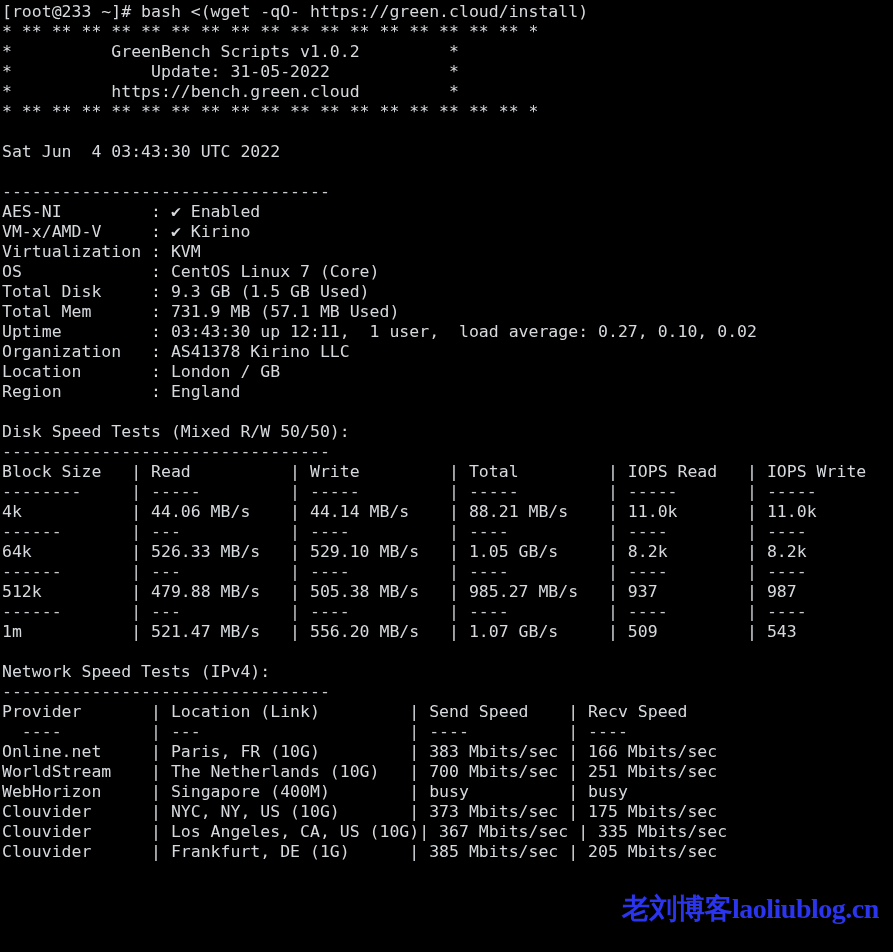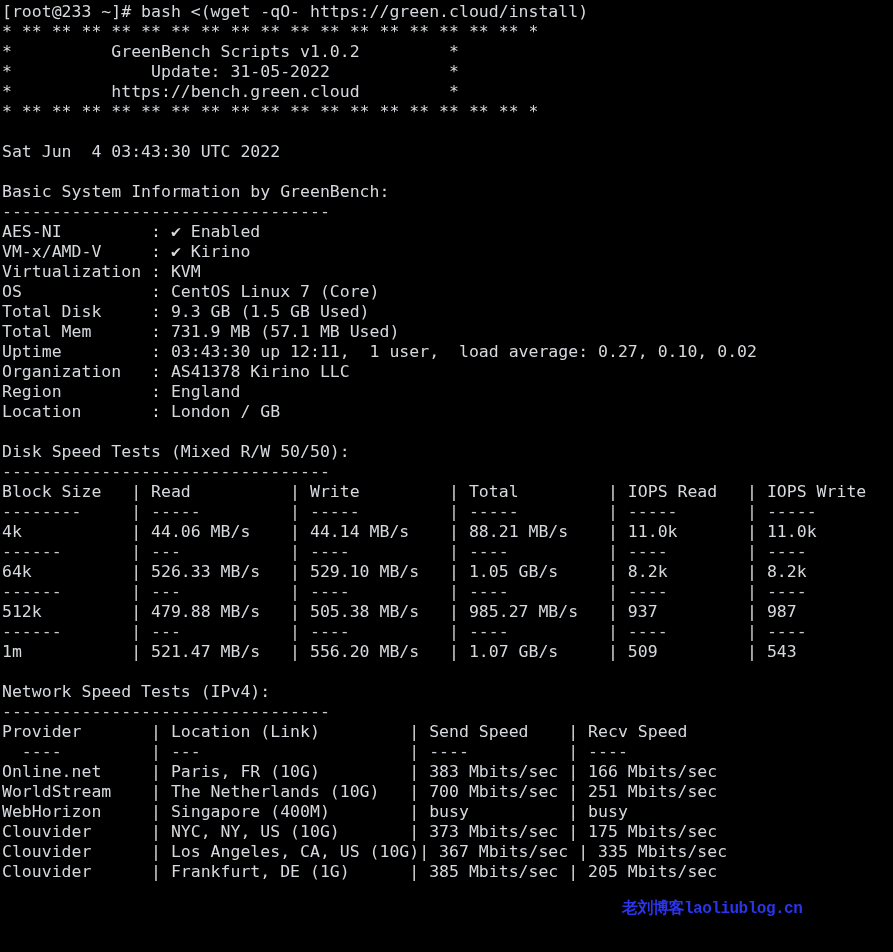--- a/index.html
+++ b/index.html
@@ -37,22 +37,22 @@
     font-family: "DejaVu Sans Mono", "Liberation Mono", monospace;
   }
   .line.blank { color: transparent; }
   .prompt { color: #d6dade; }
   .banner { color: #d6dade; }
   .sep { color: #c8ccd0; }
   .watermark {
     position: absolute;
     left: 622px;
     top: 896px;
-    font-family: Liberation Mono, monospace;
-    font-size: 16px;
+    font-family: Liberation Serif, serif;
+    font-size: 28px;
     line-height: 26px;
     font-weight: bold;
     color: #2b35ee;
     white-space: nowrap;
     letter-spacing: -0.5px;
     pointer-events: none;
   }
   .watermark .wm-cn { color: #2b35ee; }
   .watermark .wm-en { color: #2b35ee; }
 </style>
@@ -63,32 +63,31 @@
   <div id="screen">
       <div class="line prompt">[root@233 ~]# bash &lt;(wget -qO- https://green.cloud/install)</div>
       <div class="line banner">* ** ** ** ** ** ** ** ** ** ** ** ** ** ** ** ** ** *</div>
       <div class="line banner">*          GreenBench Scripts v1.0.2         *</div>
       <div class="line banner">*              Update: 31-05-2022            *</div>
       <div class="line banner">*          https://bench.green.cloud         *</div>
       <div class="line banner">* ** ** ** ** ** ** ** ** ** ** ** ** ** ** ** ** ** *</div>
       <div class="line blank"> </div>
       <div class="line">Sat Jun  4 03:43:30 UTC 2022</div>
       <div class="line blank"> </div>
-      <div class="line">Basic System Information by GreenBench:</div>
       <div class="line sep">---------------------------------</div>
       <div class="line">AES-NI         : ✔ Enabled</div>
       <div class="line">VM-x/AMD-V     : ✔ Kirino</div>
       <div class="line">Virtualization : KVM</div>
       <div class="line">OS             : CentOS Linux 7 (Core)</div>
       <div class="line">Total Disk     : 9.3 GB (1.5 GB Used)</div>
       <div class="line">Total Mem      : 731.9 MB (57.1 MB Used)</div>
       <div class="line">Uptime         : 03:43:30 up 12:11,  1 user,  load average: 0.27, 0.10, 0.02</div>
       <div class="line">Organization   : AS41378 Kirino LLC</div>
+      <div class="line">Location       : London / GB</div>
       <div class="line">Region         : England</div>
-      <div class="line">Location       : London / GB</div>
       <div class="line blank"> </div>
       <div class="line">Disk Speed Tests (Mixed R/W 50/50):</div>
       <div class="line sep">---------------------------------</div>
       <div class="line">Block Size   | Read          | Write         | Total         | IOPS Read   | IOPS Write  | IOPS</div>
       <div class="line sep">--------     | -----         | -----         | -----         | -----       | -----       | -----</div>
       <div class="line">4k           | 44.06 MB/s    | 44.14 MB/s    | 88.21 MB/s    | 11.0k       | 11.0k       | 22.0k</div>
       <div class="line sep">------       | ---           | ----          | ----          | ----        | ----        | ----</div>
       <div class="line">64k          | 526.33 MB/s   | 529.10 MB/s   | 1.05 GB/s     | 8.2k        | 8.2k        | 16.4k</div>
       <div class="line sep">------       | ---           | ----          | ----          | ----        | ----        | ----</div>
       <div class="line">512k         | 479.88 MB/s   | 505.38 MB/s   | 985.27 MB/s   | 937         | 987         | 1.9k</div>

